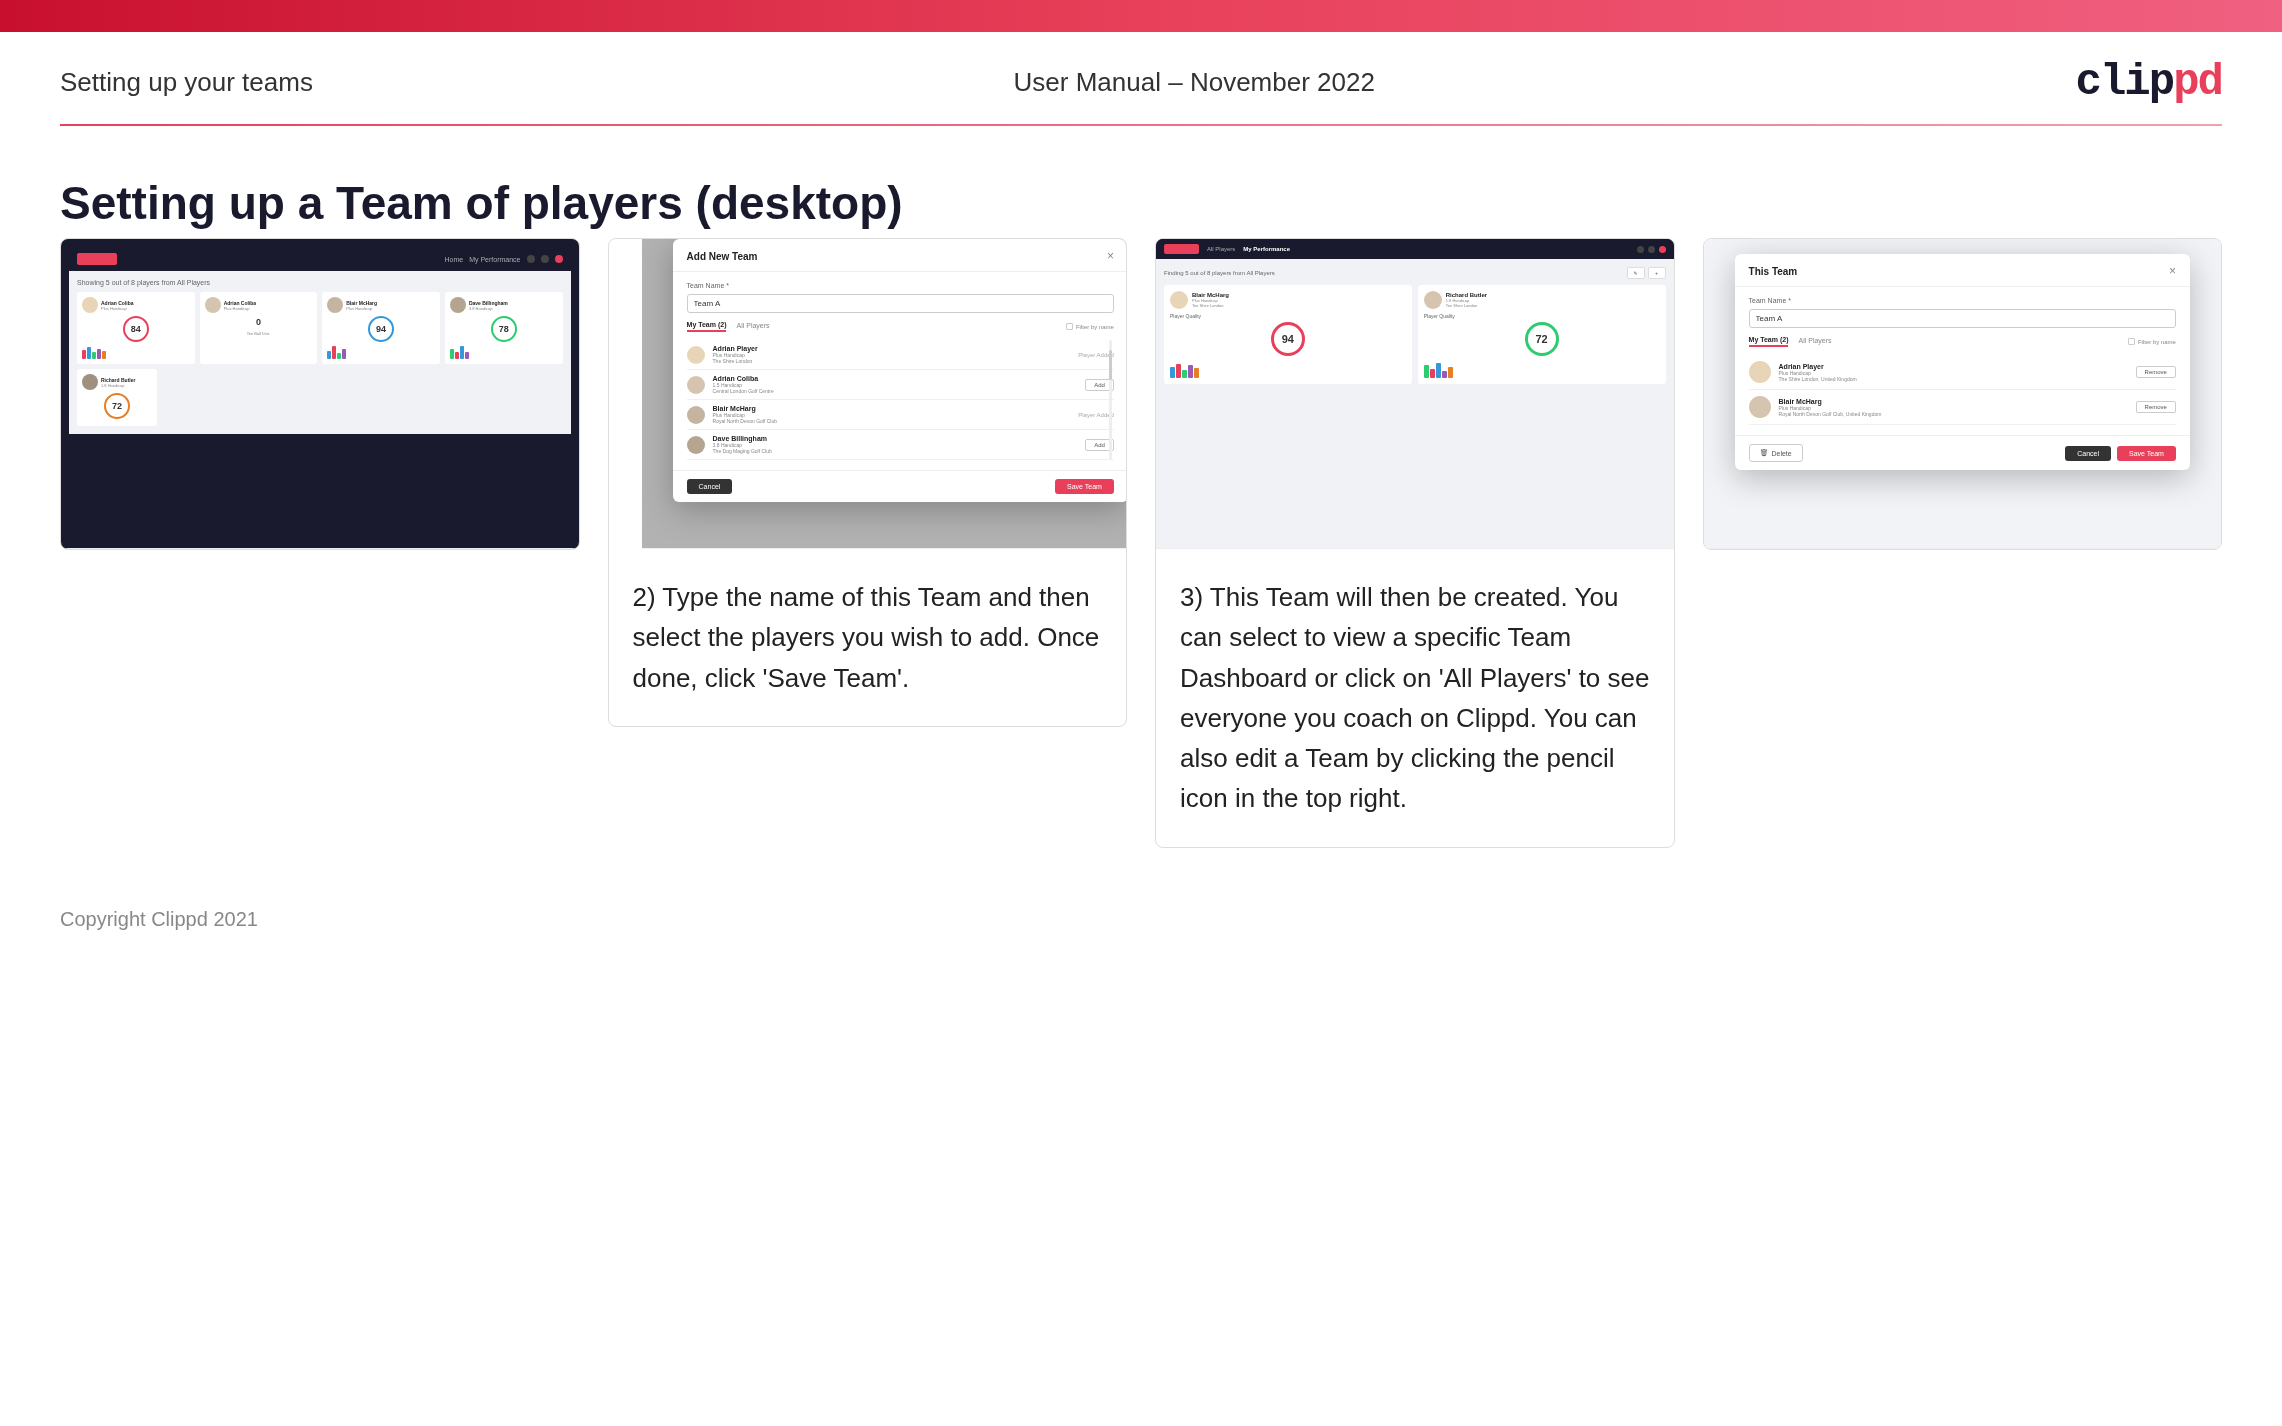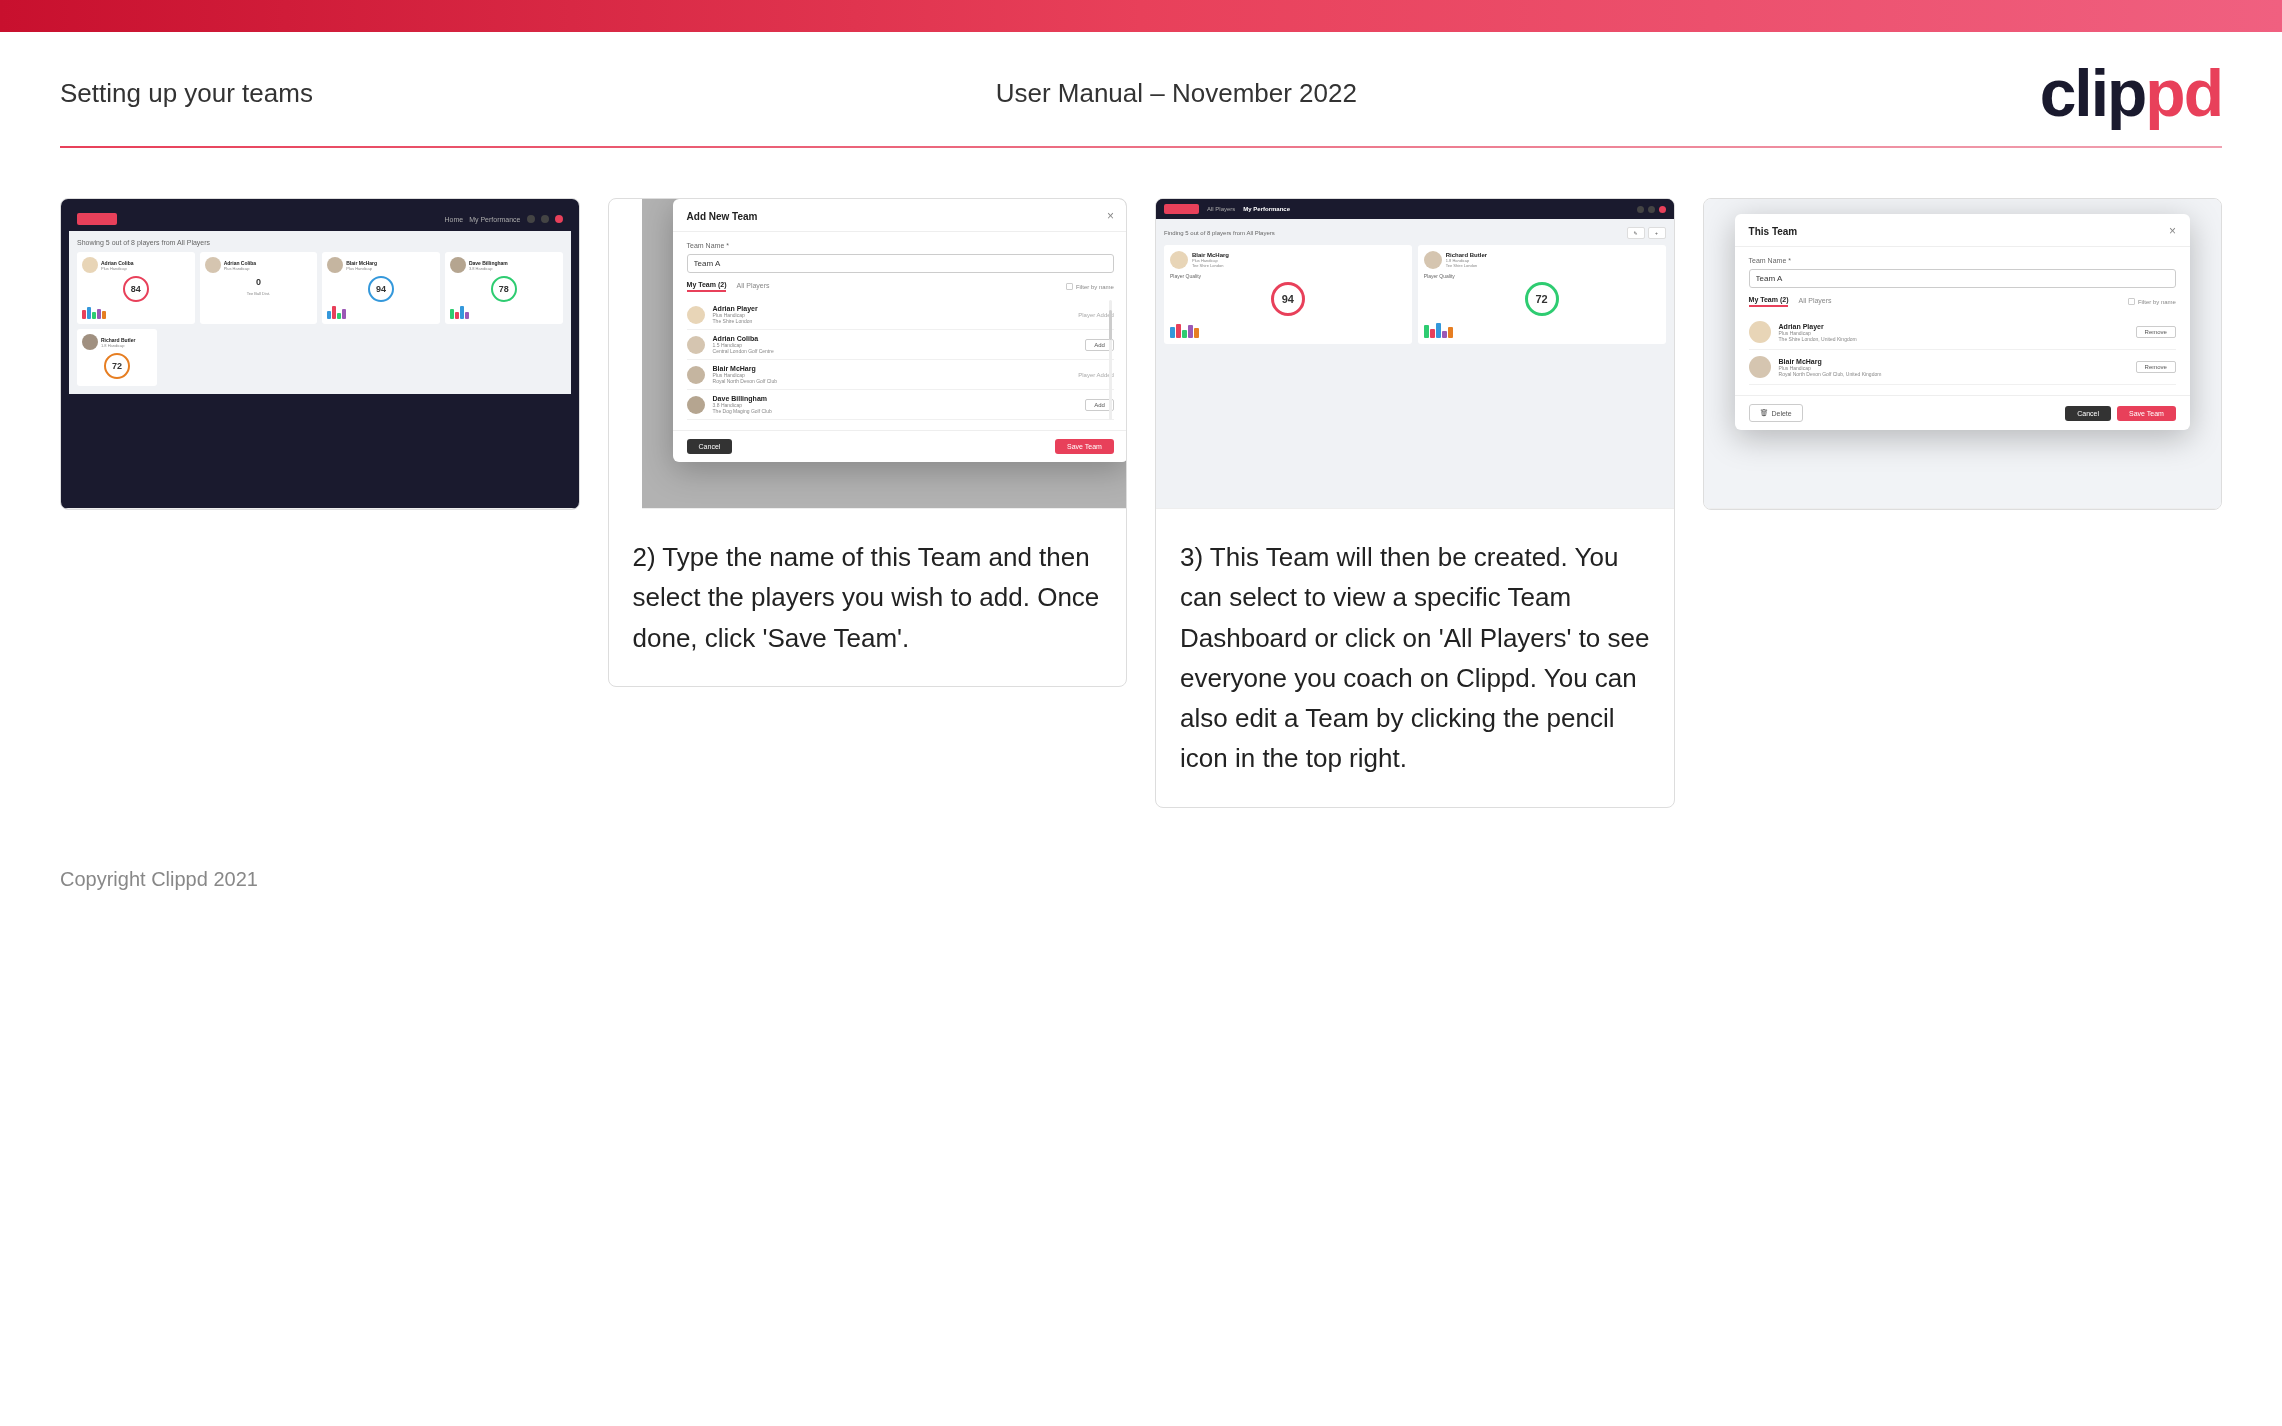--- a/index.html
+++ b/index.html
@@ -422,24 +422,25 @@
     }
 
     .footer-copyright {
       padding: 20px 60px;
       font-size: 20px;
       color: #888;
     }
 
     
     .clippd-logo {
-      font-size: 66px;
+      font-size: 44px;
       font-weight: 800;
       letter-spacing: -2px;
       line-height: 1;
+      font-family: Liberation Mono, monospace;
     }
 
     .logo-clip { color: #1a1a2e; }
     .logo-ppd { color: #e8405a; }
 
     
     .modal-scroll-indicator {
       position: absolute;
       right: 2px;
       top: 0;
@@ -468,20 +469,21 @@
   <div class="header-center">User Manual – November 2022</div>
   <div class="clippd-logo">
     <span class="logo-clip">clip</span><span class="logo-ppd">pd</span>
   </div>
 </div>
 
 <div class="divider"></div>
 
 <div class="main-content">
 
+  <div class="page-title">Setting up a Team of players (desktop)</div>
 
   <div class="cards-row">
 
     <div class="card">
       <div class="card-screenshot ss1">
 
         <div style="background:#1a1a2e;height:24px;display:flex;align-items:center;padding:0 8px;gap:6px;">
           <div style="width:40px;height:12px;background:#e8405a;border-radius:2px;"></div>
           <div style="color:#aaa;font-size:7px;margin-left:auto;">Home</div>
           <div style="color:#aaa;font-size:7px;">My Performance</div>

